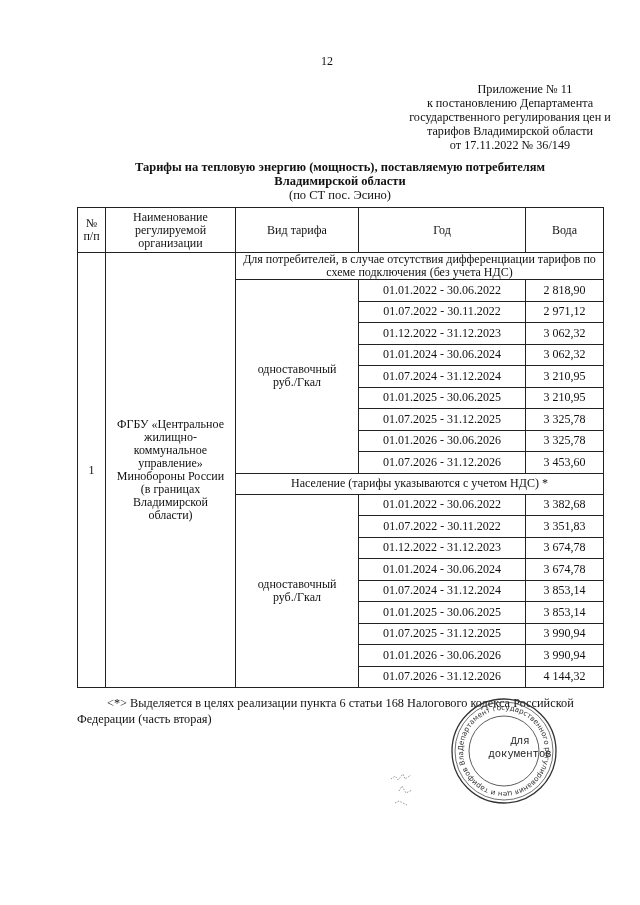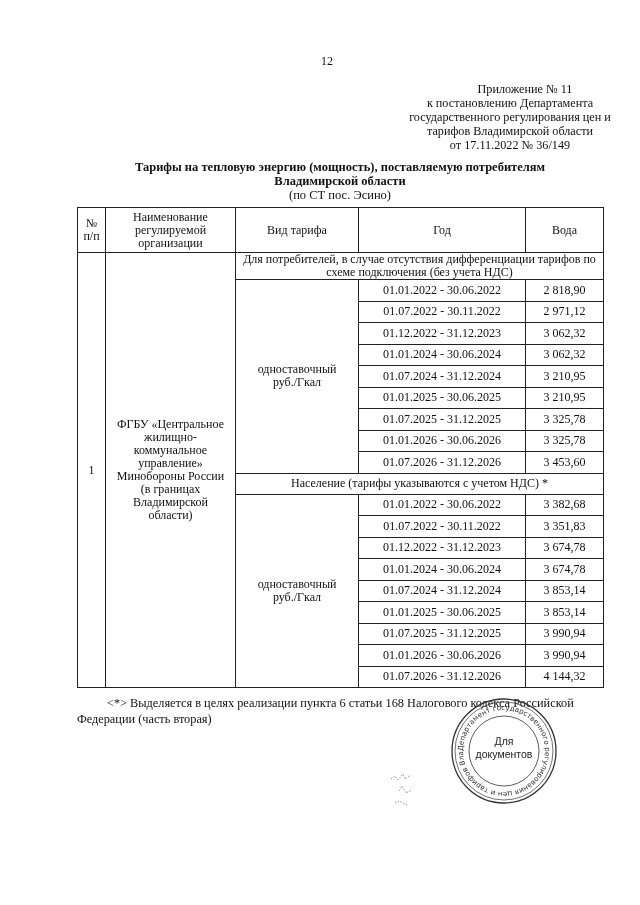--- a/index.html
+++ b/index.html
@@ -34,22 +34,22 @@
   table.tariffs td.section.two-line { height: 26px; }
   .footnote {
     position: absolute; left: 77px; top: 695px; width: 530px;
     font-size: 12.3px; line-height: 16px; text-align: justify;
   }
   .footnote .indent { padding-left: 30px; }
   .stamp {
     position: absolute; left: 450px; top: 697px; width: 108px; height: 108px;
   }
   .stamp-label {
-    position: absolute; left: 0; top: 38px; width: 108px; text-align: center;
-    font-family: Liberation Sans, sans-serif; font-size: 10.5px; line-height: 13px; color: #222;
+    position: absolute; left: 16px; top: 38px; width: 108px; text-align: center;
+    font-family: Liberation Mono, monospace; font-size: 10.5px; line-height: 13px; color: #222;
   }
   .signature { position: absolute; left: 385px; top: 765px; width: 60px; height: 50px; }
 </style>
 </head>
 <body>
 
 <div class="page-num">12</div>
 
 <div class="appendix">
   <div class="l0">Приложение № 11</div>

